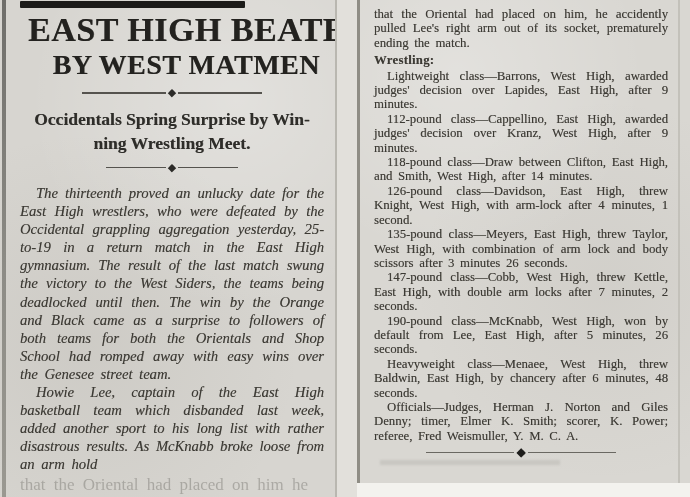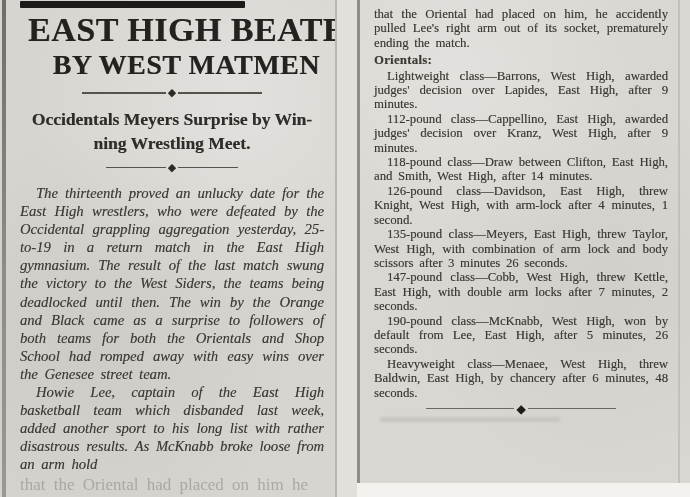--- a/index.html
+++ b/index.html
@@ -120,21 +120,21 @@
       <div class="headline-l1">EAST HIGH BEATEN</div>
       <div class="headline-l2">BY WEST MATMEN</div>
 
       <div class="divider div1">
         <span class="line"></span>
         <span class="diamond">◆</span>
         <span class="line"></span>
       </div>
 
       <div class="subhead">
-        <div>Occidentals Meyers Surprise by Win-</div>
+        <div>Occidentals Spring Surprise by Win-</div>
         <div>ning Wrestling Meet.</div>
       </div>
 
       <div class="divider div2">
         <span class="line"></span>
         <span class="diamond">◆</span>
         <span class="line"></span>
       </div>
 
       <div class="body-text">
@@ -149,31 +149,32 @@
 
   <div class="gutter"></div>
 
   <div class="right-col"></div>
   <div class="right-col-left-rule"></div>
   <div class="right-edge-rule"></div>
   <div class="right-bottom-white"></div>
 
   <div class="right-inner">
     <p class="intro-para">that the Oriental had placed on him, he accidently pulled Lee's right arm out of its socket, prematurely ending the match.</p>
-    <p class="summaries-label">Orientals:</p>
+    <p class="summaries-label">Wrestling:</p>
 
     <p class="summary-item first">Lightweight class—Barrons, West High, awarded judges' decision over Lapides, East High, after 9 minutes.</p>
     <p class="summary-item">112-pound class—Cappellino, East High, awarded judges' decision over Kranz, West High, after 9 minutes.</p>
     <p class="summary-item">118-pound class—Draw between Clifton, East High, and Smith, West High, after 14 minutes.</p>
     <p class="summary-item">126-pound class—Davidson, East High, threw Knight, West High, with arm-lock after 4 minutes, 1 second.</p>
     <p class="summary-item">135-pound class—Meyers, East High, threw Taylor, West High, with combination of arm lock and body scissors after 3 minutes 26 seconds.</p>
     <p class="summary-item">147-pound class—Cobb, West High, threw Kettle, East High, with double arm locks after 7 minutes, 2 seconds.</p>
     <p class="summary-item">190-pound class—McKnabb, West High, won by default from Lee, East High, after 5 minutes, 26 seconds.</p>
     <p class="summary-item">Heavyweight class—Menaee, West High, threw Baldwin, East High, by chancery after 6 minutes, 48 seconds.</p>
 
+    <p class="officials-para">Officials—Judges, Herman J. Norton and Giles Denny; timer, Elmer K. Smith; scorer, K. Power; referee, Fred Weismuller, Y. M. C. A.</p>
 
     <div class="divider div-bottom">
       <span class="line"></span>
       <span class="diamond">◆</span>
       <span class="line"></span>
     </div>
     <div class="bottom-smudge"></div>
   </div>
 
 </div>

